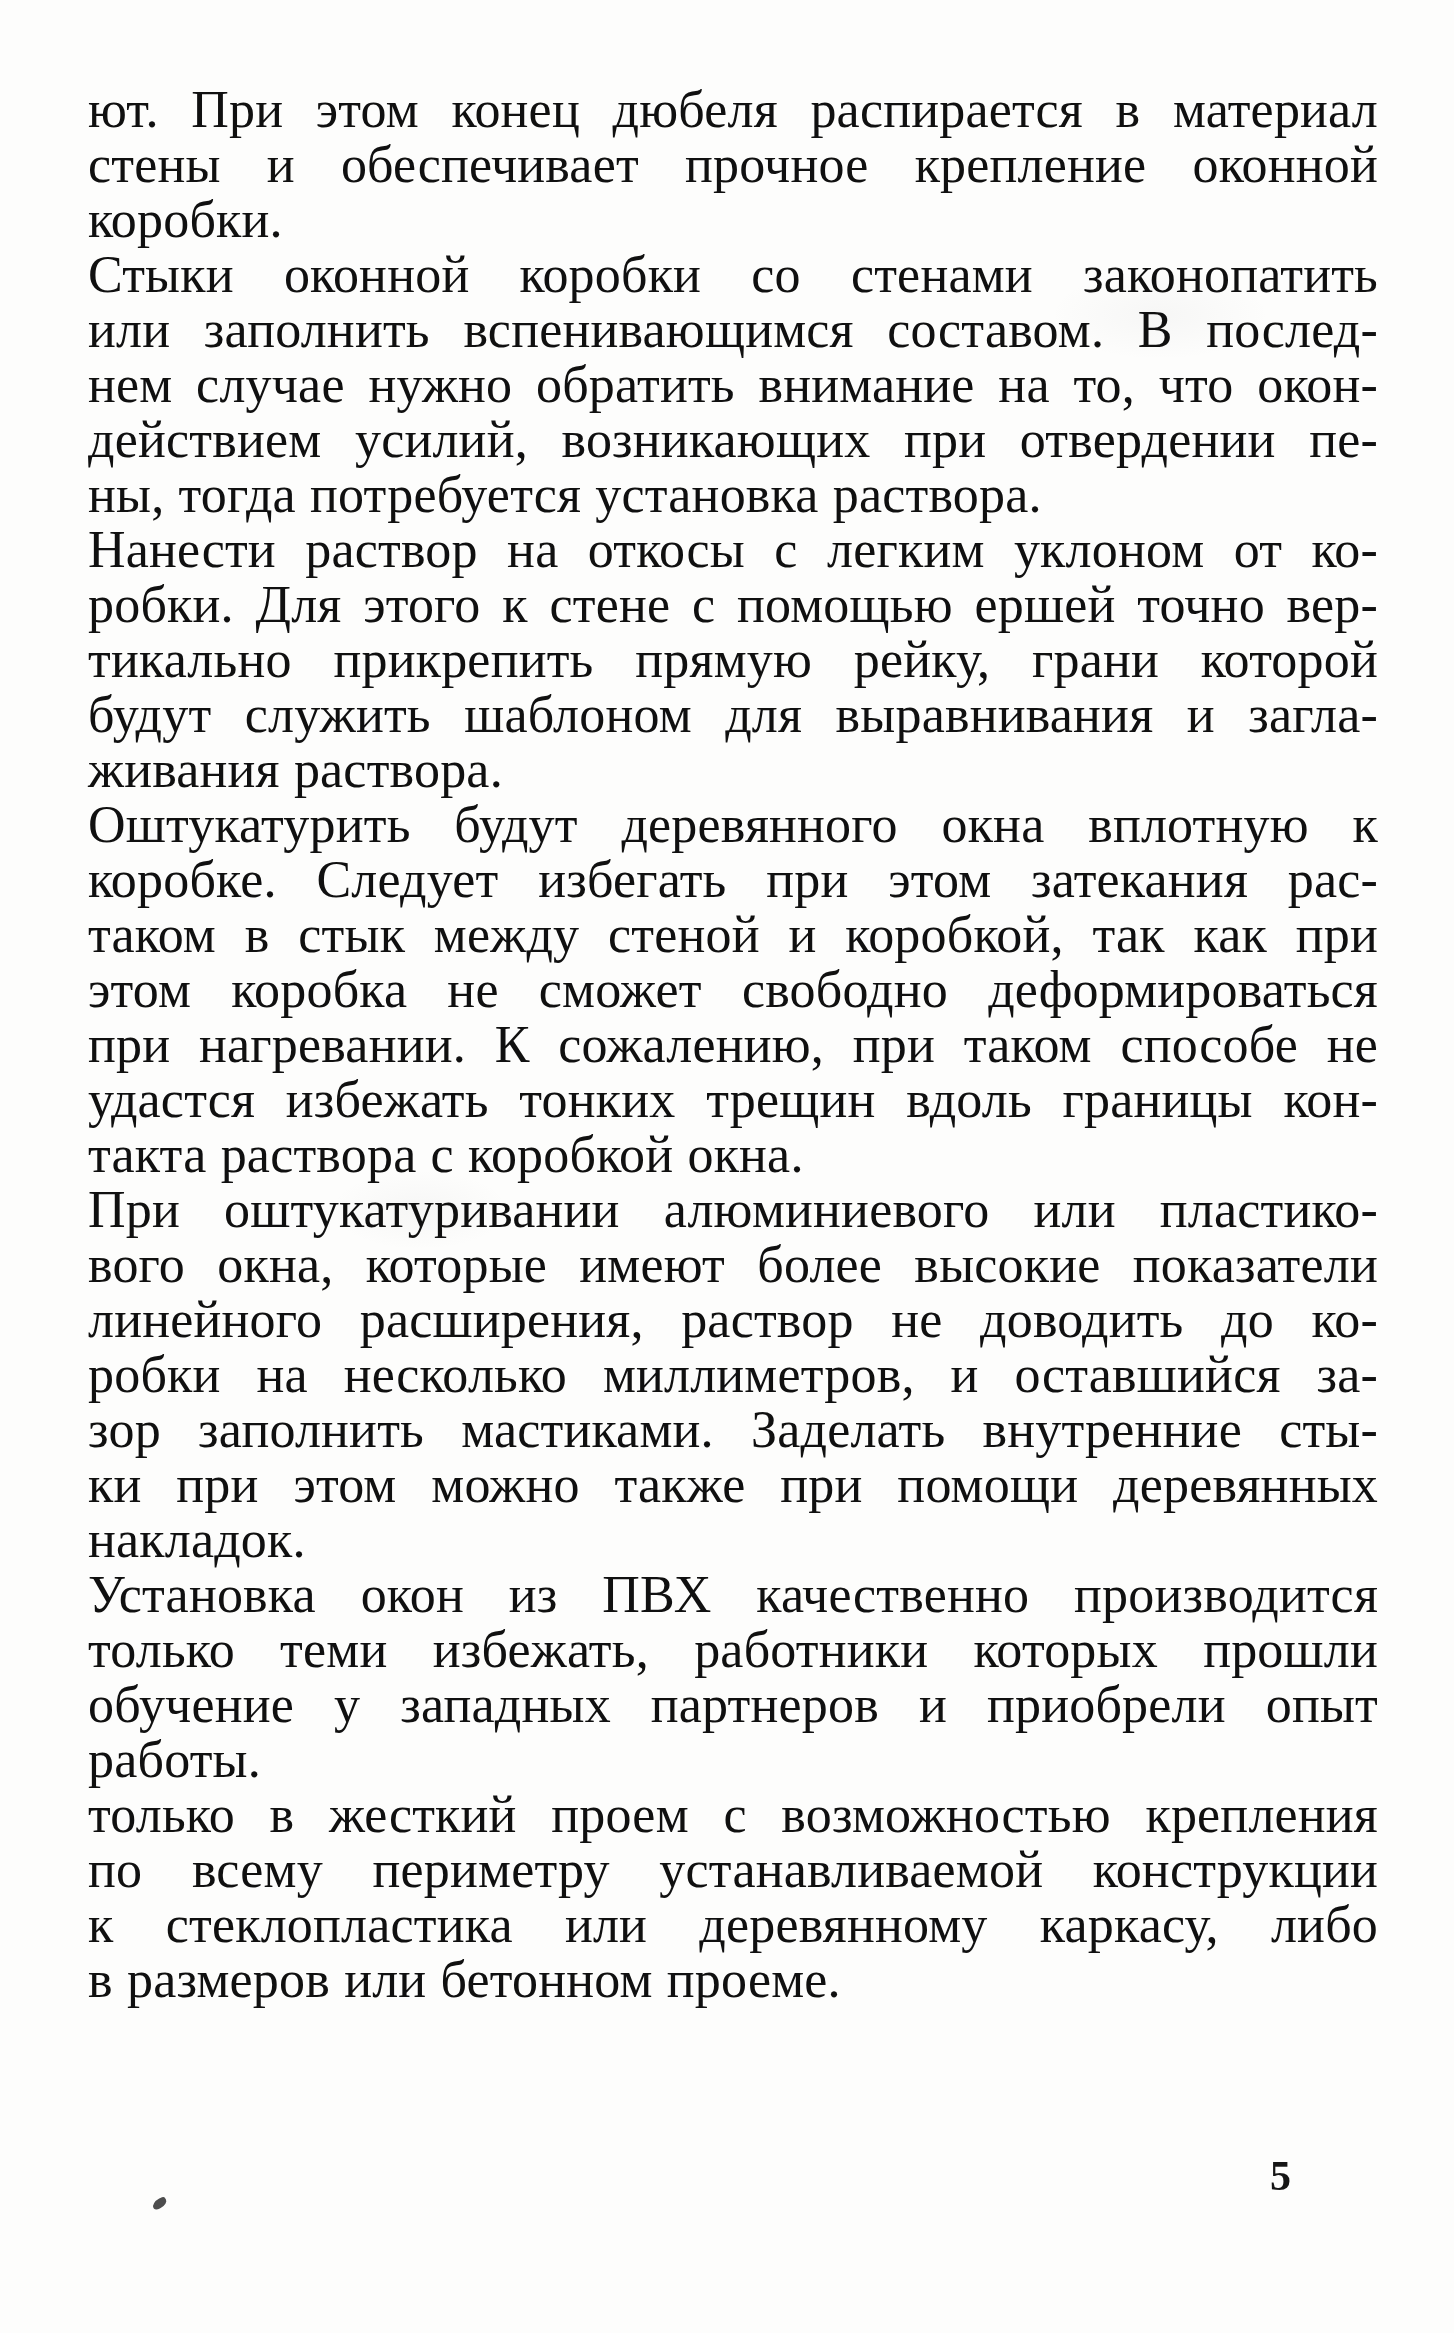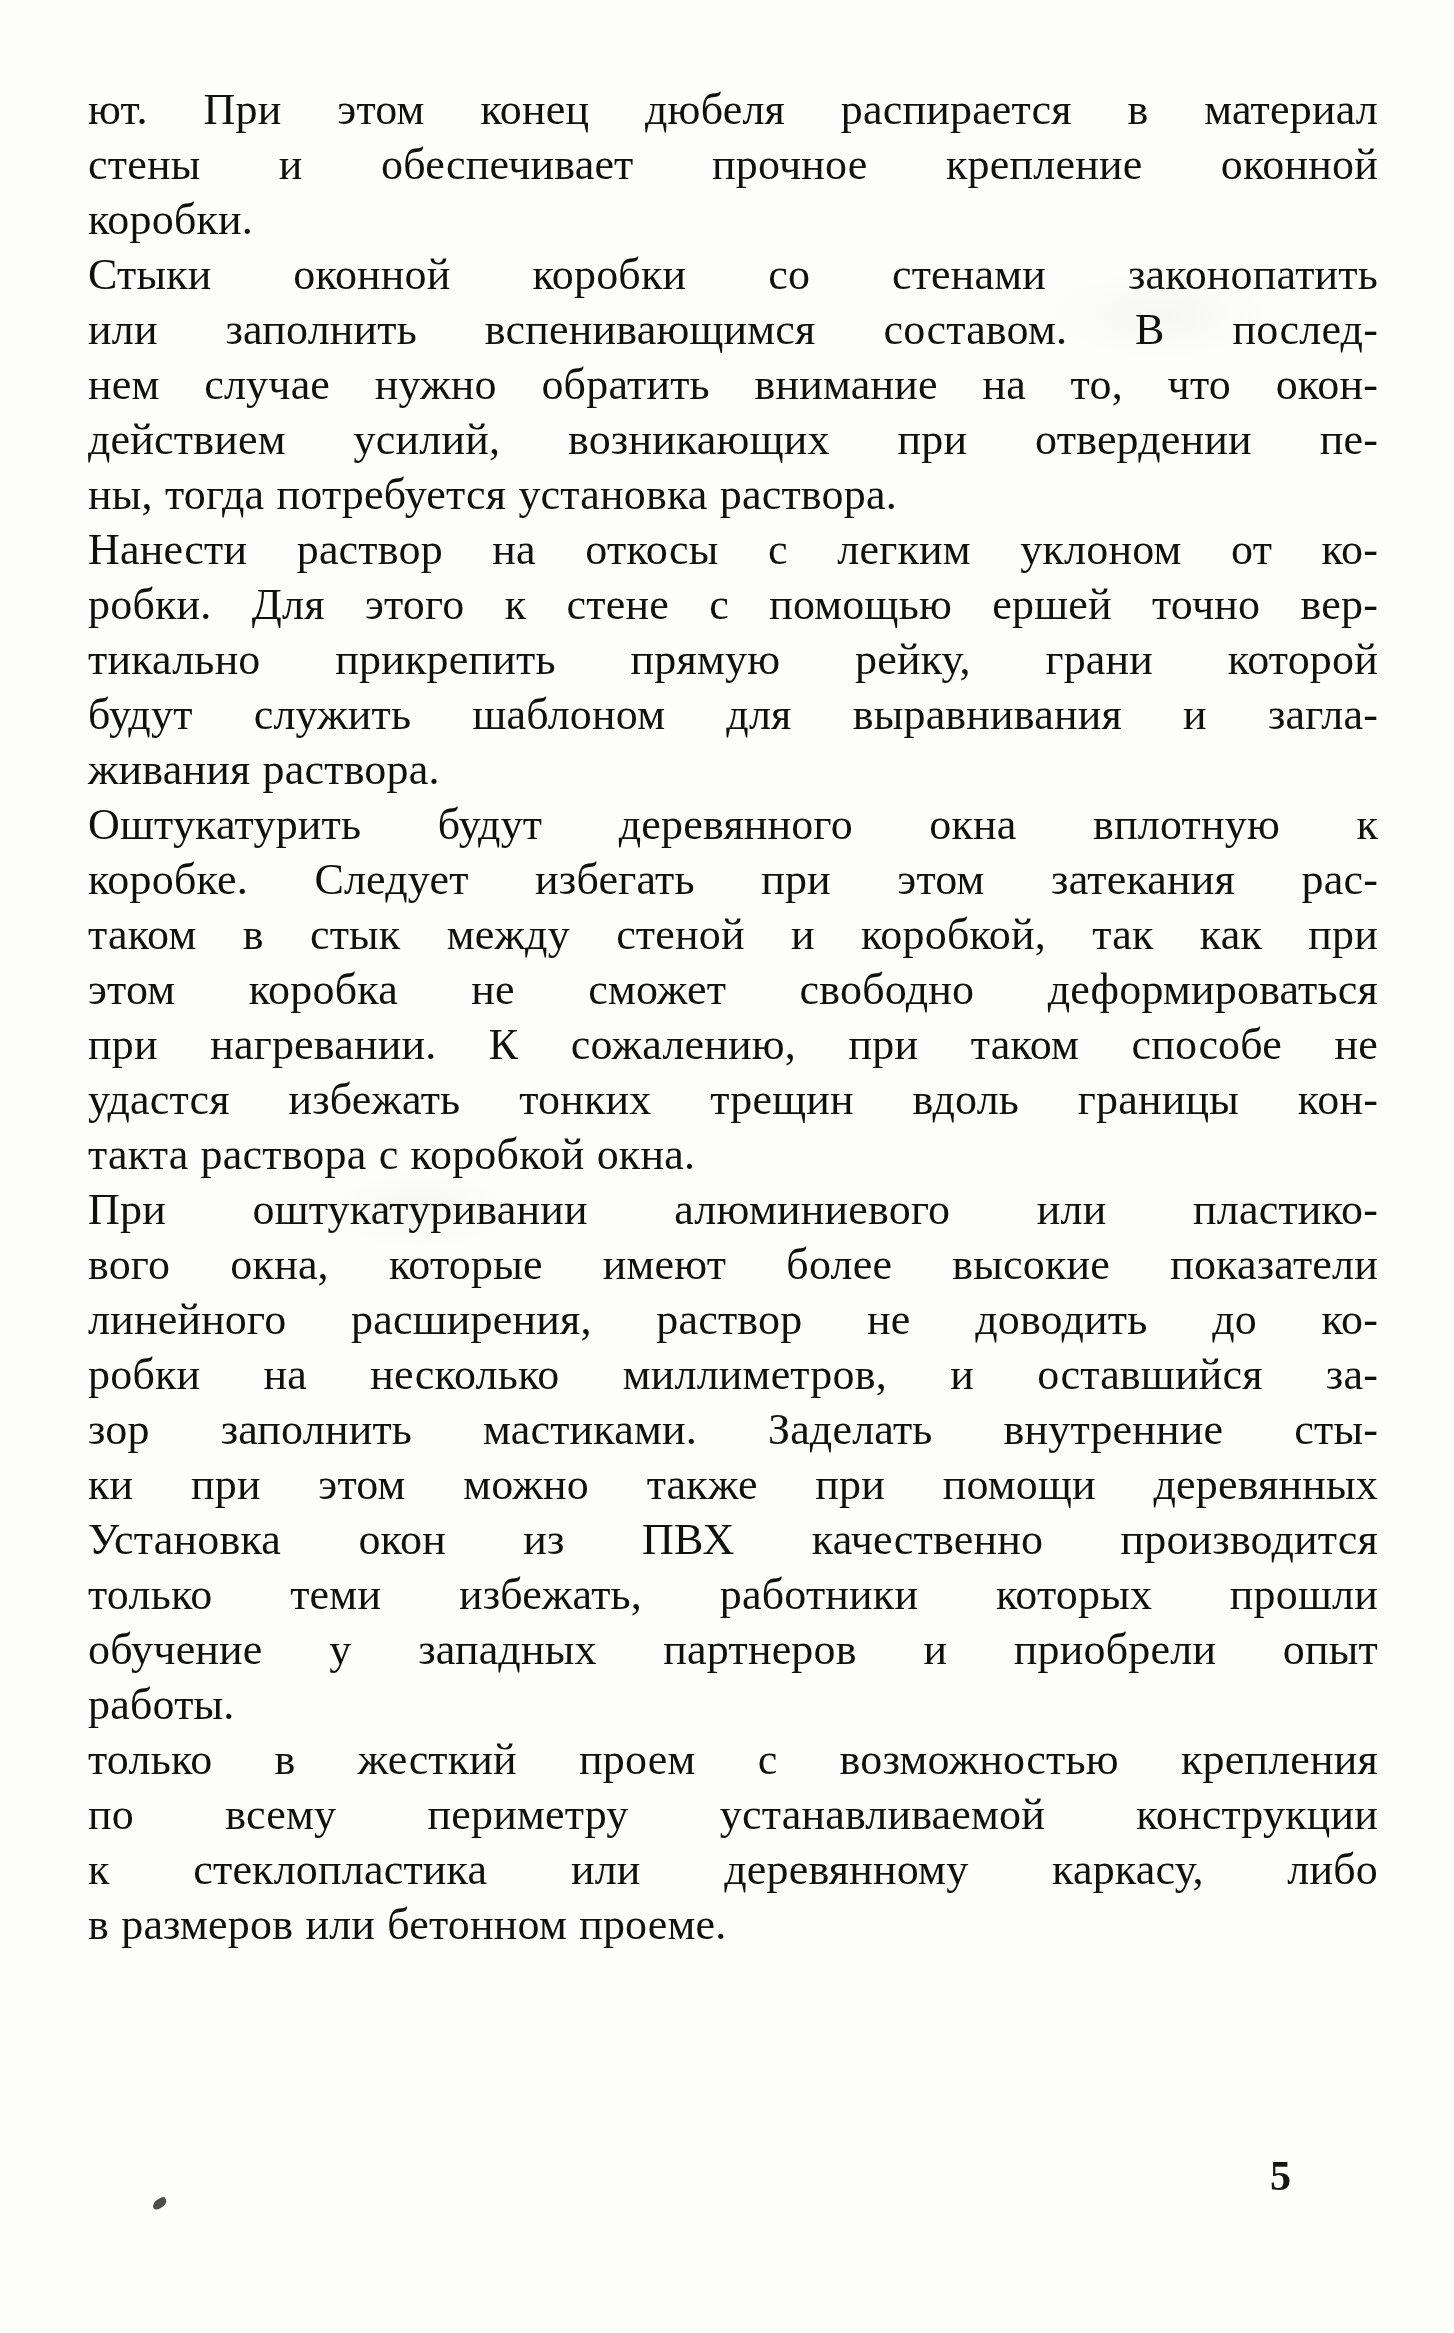--- a/index.html
+++ b/index.html
@@ -14,21 +14,21 @@
     background:#fdfdfc;
     overflow:hidden;
   }
   .text-block{
     position:absolute;
     left:88px;
     top:82px;
     width:1290px;
   }
   .line{
-    font-size:44px;
+    font-size:52px;
     line-height:55px;
     color:#101010;
     text-align:left;
     letter-spacing:0.2px;
     word-spacing:1px;
   }
   .line.j{
     text-align:justify;
     text-align-last:justify;
   }
@@ -85,20 +85,21 @@
       <div class="line j">этом коробка не сможет свободно деформироваться</div>
       <div class="line j">при нагревании. К сожалению, при таком способе не</div>
       <div class="line j">удастся избежать тонких трещин вдоль границы кон-</div>
       <div class="line">такта раствора с коробкой окна.</div>
       <div class="line j">При оштукатуривании алюминиевого или пластико-</div>
       <div class="line j">вого окна, которые имеют более высокие показатели</div>
       <div class="line j">линейного расширения, раствор не доводить до ко-</div>
       <div class="line j">робки на несколько миллиметров, и оставшийся за-</div>
       <div class="line j">зор заполнить мастиками. Заделать внутренние сты-</div>
       <div class="line j">ки при этом можно также при помощи деревянных</div>
+      <div class="line">накладок.</div>
       <div class="line j">Установка окон из ПВХ качественно производится</div>
       <div class="line j">только теми избежать, работники которых прошли</div>
       <div class="line j">обучение у западных партнеров и приобрели опыт</div>
       <div class="line">работы.</div>
       <div class="line j">только в жесткий проем с возможностью крепления</div>
       <div class="line j">по всему периметру устанавливаемой конструкции</div>
       <div class="line j">к стеклопластика или деревянному каркасу, либо</div>
       <div class="line">в размеров или бетонном проеме.</div>
     </div>
   <div class="page-number">5</div>

